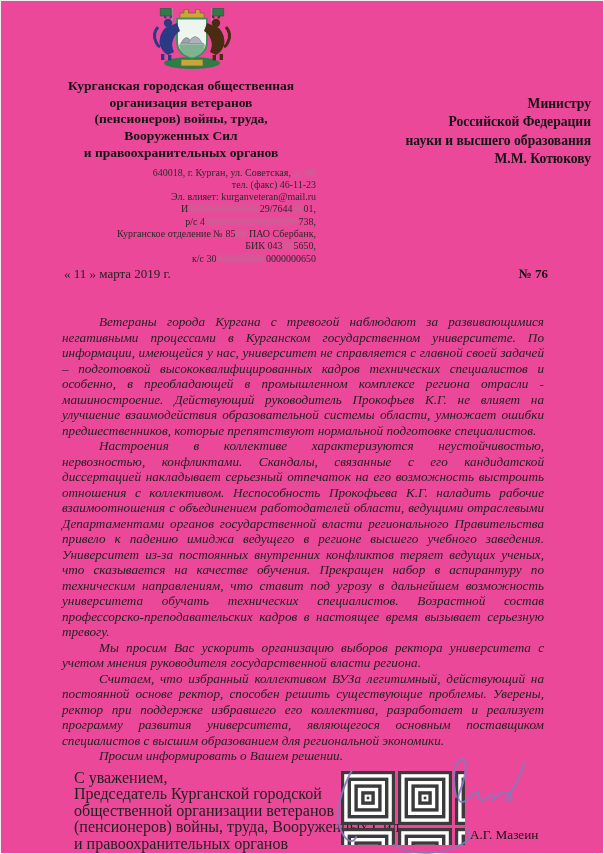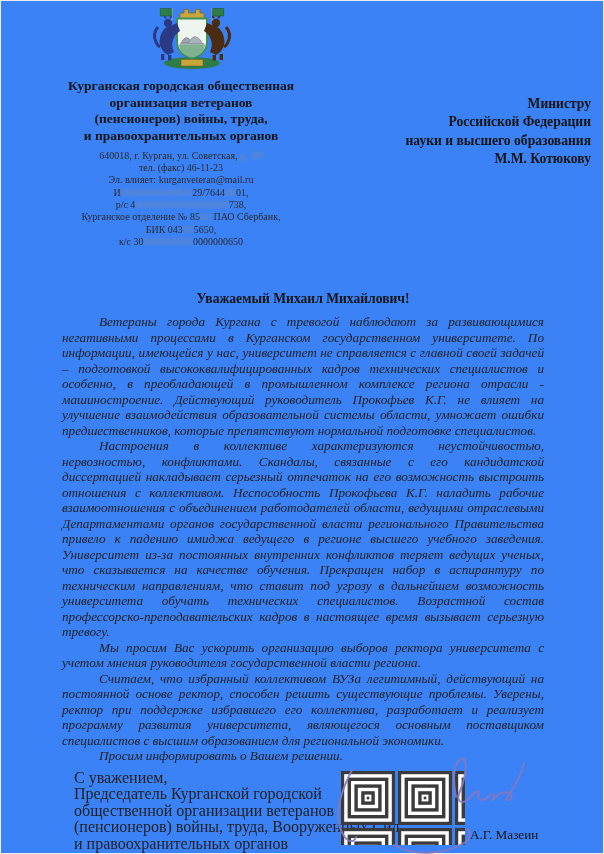--- a/index.html
+++ b/index.html
@@ -1,30 +1,30 @@
 <!DOCTYPE html>
 <html><head>
 <meta charset="utf-8">
 <style>
   html,body{margin:0;padding:0;background:#888;}
   .page{
     position:relative;
     width:604px;height:854px;
     margin:0 auto;
-    background:#3b82f6;
+    background:#ec4899;
     box-shadow:inset 0 0 0 1px #ececec;
     font-family:"Liberation Serif","DejaVu Serif",serif;
     color:#1f1f1f;
     overflow:hidden;
   }
   
   .left-col{position:absolute;left:46px;top:6px;width:270px;text-align:center;}
   .emblem-wrap{height:66px;}
   .org-name{margin-top:6px;font-weight:700;font-size:13.5px;line-height:16.7px;color:#141414;}
-  .contacts{margin-top:5px;font-size:10px;line-height:12.3px;color:#2a2a2a;}
+  .contacts{margin-top:5px;font-size:10px;line-height:12.3px;color:#2a2a2a;text-align:right;}
   .redacted{color:#8d8d8d;filter:blur(1.7px);opacity:.8;letter-spacing:.5px;}
   
   .recipient{position:absolute;left:341px;top:95px;width:250px;font-weight:700;font-size:13.6px;line-height:18.4px;color:#141414;text-align:right;}
   
   .meta-row{position:absolute;left:64px;right:56px;top:266px;display:flex;justify-content:space-between;font-size:13px;}
   .doc-number{font-weight:700;color:#141414;}
   
   .salutation{position:absolute;left:62px;width:482px;top:291px;text-align:center;font-weight:700;font-size:13.6px;color:#141414;}
   
   .body-text{position:absolute;left:62px;top:314px;width:482px;font-size:13.2px;line-height:15.5px;text-align:justify;}
@@ -72,20 +72,21 @@
         <rect x="34" y="37.2" width="24" height="1.3" fill="#8a949c"></rect>
 
         <use href="#marten" x="0" y="0" color="#2c3a85"></use>
         <use href="#marten" x="0" y="0" color="#4a2c12" transform="translate(92,0) scale(-1,1)"></use>
       </svg>
     </div>
     <div class="org-name">
         <div>Курганская городская общественная</div>
         <div>организация ветеранов</div>
         <div>(пенсионеров) войны, труда,</div>
+        <div>Вооруженных Сил</div>
         <div>и правоохранительных органов</div>
       </div>
     <div class="contacts">
         <div><span>640018, г. Курган, ул. Советская, </span><span class="redacted">д. 00</span></div>
         <div><span>тел. (факс) 46-11-23</span></div>
         <div><span>Эл. влияет: kurganveteran@mail.ru</span></div>
         <div><span>И</span><span class="redacted">0000000000000</span><span>29/7644</span><span class="redacted">00</span><span>01,</span></div>
         <div><span>р/с 4</span><span class="redacted">00000000000000000</span><span>738,</span></div>
         <div><span>Курганское отделение № 85</span><span class="redacted">00</span><span> ПАО Сбербанк,</span></div>
         <div><span>БИК 043</span><span class="redacted">00</span><span>5650,</span></div>
@@ -93,22 +94,25 @@
       </div>
   </div>
 
   <div class="recipient">
       <div>Министру</div>
       <div>Российской Федерации</div>
       <div>науки и высшего образования</div>
       <div>М.М. Котюкову</div>
     </div>
 
+  <div class="meta-row">
+    <span class="doc-date">« 11 » марта  2019 г.</span>
+    <span class="doc-number">№ 76</span>
+  </div>
 
-  <div class="salutation">Уважаемый Михаил Михайлович!</div>
 
   <div class="body-text">
       <p>Ветераны города Кургана с тревогой наблюдают за развивающимися негативными процессами в Курганском государственном университете. По информации, имеющейся у нас, университет не справляется с главной своей задачей – подготовкой высококвалифицированных кадров технических специалистов и особенно, в преобладающей в промышленном комплексе региона отрасли - машиностроение. Действующий руководитель Прокофьев К.Г. не влияет на улучшение взаимодействия образовательной системы области, умножает ошибки предшественников, которые препятствуют нормальной подготовке специалистов.</p>
       <p>Настроения в коллективе характеризуются неустойчивостью, нервозностью, конфликтами. Скандалы, связанные с его кандидатской диссертацией накладывает серьезный отпечаток на его возможность выстроить отношения с коллективом. Неспособность Прокофьева К.Г. наладить рабочие взаимоотношения с объединением работодателей области, ведущими отраслевыми Департаментами органов государственной власти регионального Правительства привело к падению имиджа ведущего в регионе высшего учебного заведения.  Университет из-за постоянных внутренних конфликтов теряет ведущих ученых, что сказывается на качестве обучения. Прекращен набор в аспирантуру по техническим направлениям,  что ставит под угрозу в дальнейшем возможность университета  обучать технических специалистов.  Возрастной состав профессорско-преподавательских кадров в настоящее время вызывает серьезную тревогу.</p>
       <p>Мы просим Вас ускорить организацию выборов ректора университета с учетом мнения руководителя государственной власти региона.</p>
       <p>Считаем, что избранный коллективом ВУЗа легитимный, действующий на постоянной основе ректор, способен решить существующие проблемы. Уверены, ректор при поддержке избравшего его коллектива, разработает и реализует программу развития университета, являющегося основным поставщиком специалистов с высшим образованием для региональной экономики.</p>
       <p>Просим информировать о Вашем решении.</p>
     </div>
 
   <div class="sign-block">

